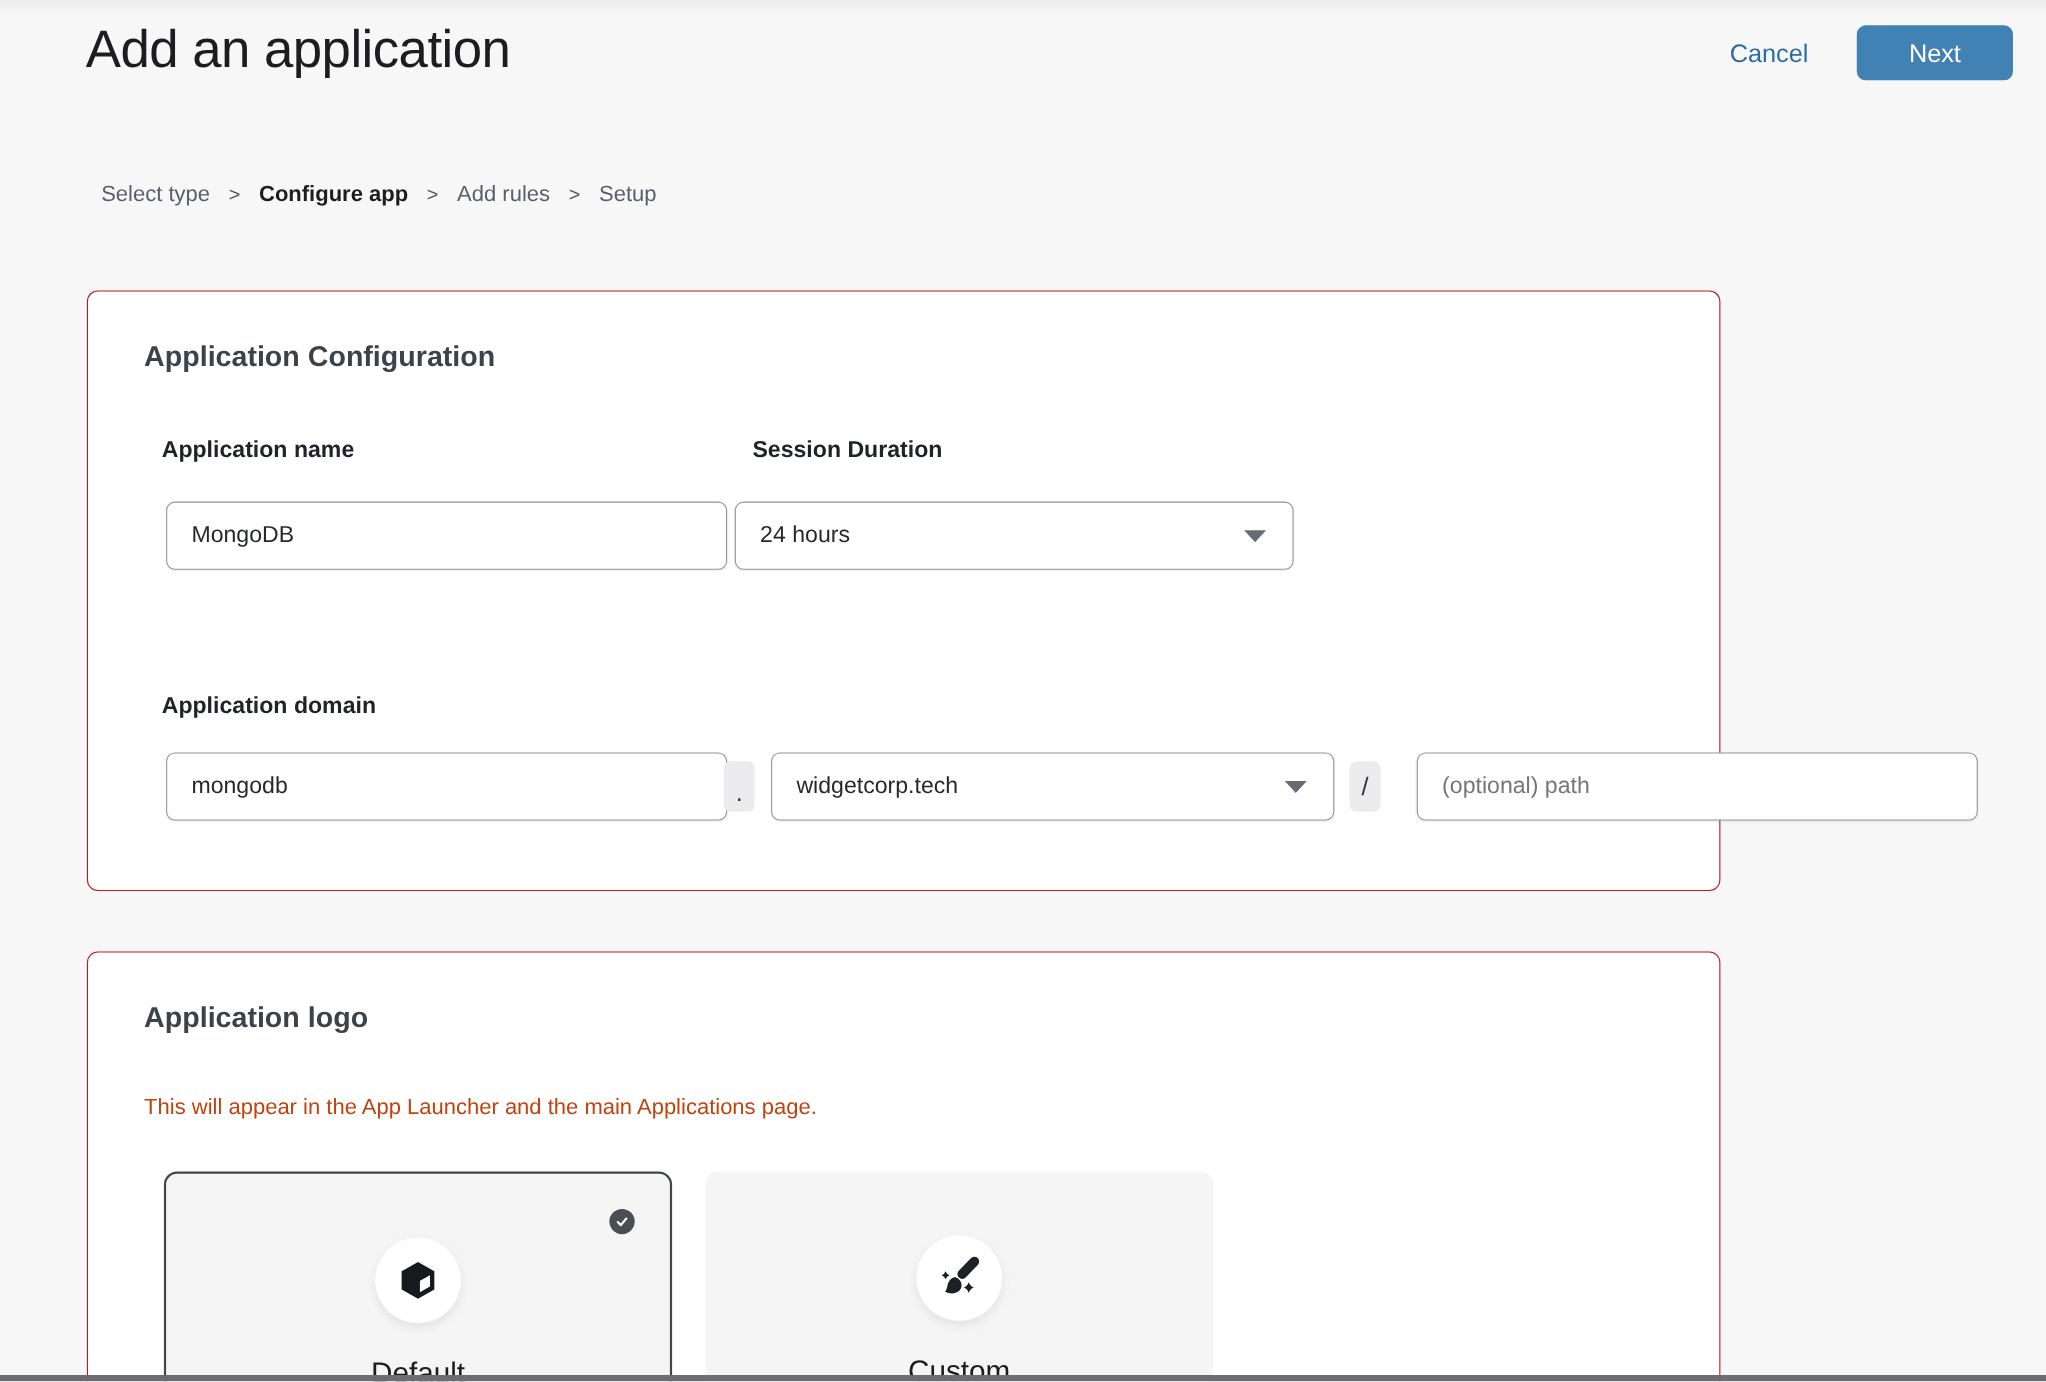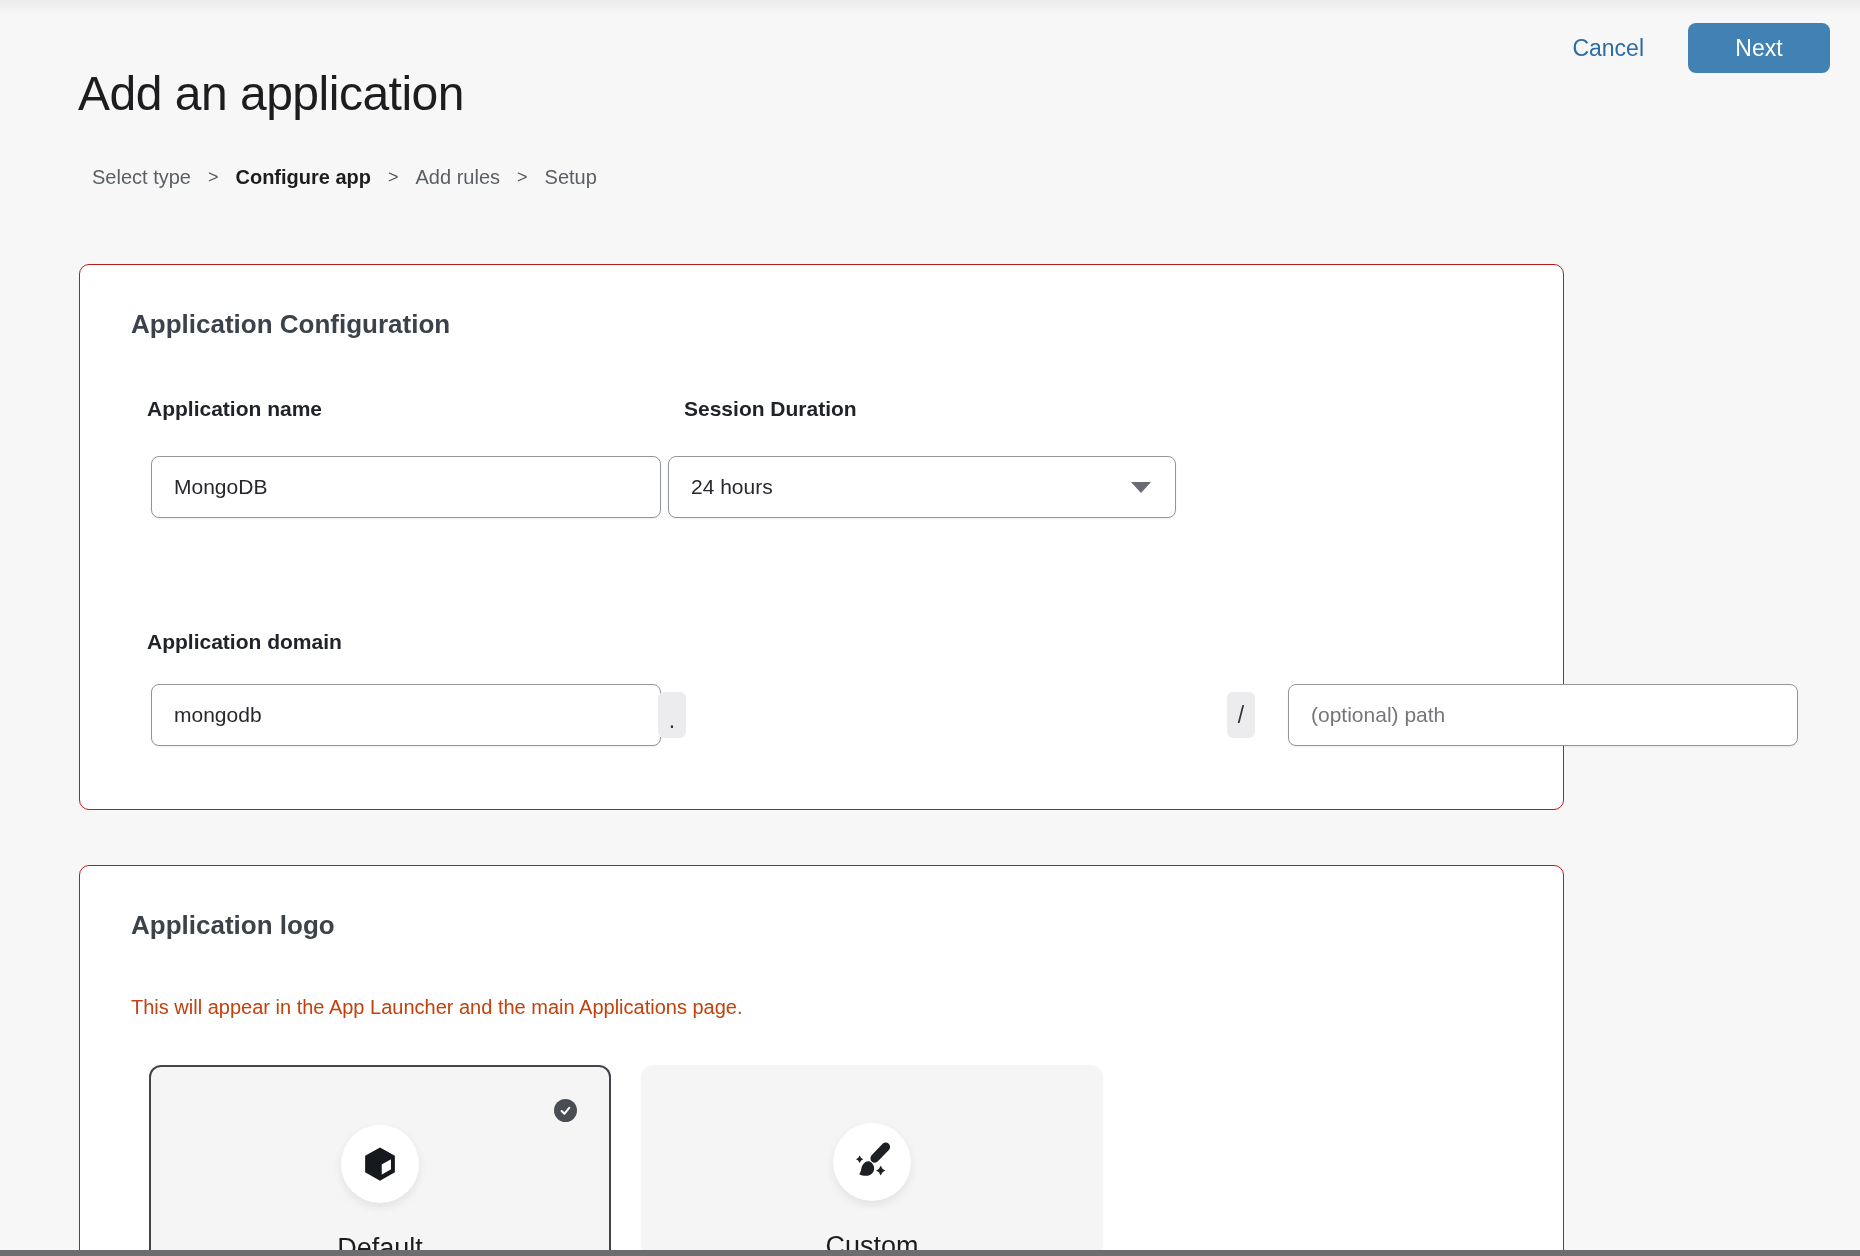--- a/index.html
+++ b/index.html
@@ -10,21 +10,21 @@
     background:#f7f7f8; overflow:hidden;
   }
   .page::before{
     content:""; position:absolute; left:0; top:0; right:0; height:14px;
     background:linear-gradient(#ebebec, rgba(247,247,248,0)); pointer-events:none;
   }
 
   
   .page-title{
     position:absolute; left:78px; top:18px;
-    font-size:48px; font-weight:400; letter-spacing:-0.5px; color:#1d1d1f;margin-top:48px;
+    font-size:48px; font-weight:400; letter-spacing:-0.5px; color:#1d1d1f;
   }
   .header-actions{
     position:absolute; top:23px; right:30px; height:50px;
     display:flex; align-items:center;
   }
   .cancel-link{
     font-size:23px; color:#2c6ca3; cursor:pointer; margin-right:44px;
     background:none; border:none; font-family:inherit;
   }
   .next-btn{
@@ -162,20 +162,24 @@
       <span>24 hours</span>
       <span class="caret"></span>
     </div>
 
     <label class="field-label" style="left:51px; top:365px;">Application domain</label>
 
     <input class="text-input" style="left: 51px; top: 419px; width: 510px;" value="mongodb">
 
     <div class="sep-chip dot" style="left:578px; top:427px;">.</div>
 
+    <div class="select-box" style="left:621px; top:419px; width:512px;">
+      <span>widgetcorp.tech</span>
+      <span class="caret"></span>
+    </div>
 
     <div class="sep-chip slash" style="left:1147px; top:427px;">/</div>
 
     <input class="text-input" style="left: 1188px; top: 419px; width: 510px;" placeholder="(optional) path">
   </section>
 
   <section class="card card-logo">
     <h2 class="section-heading" style="top:44px;">Application logo</h2>
     <p class="logo-desc">This will appear in the App Launcher and the main Applications page.</p>
 

